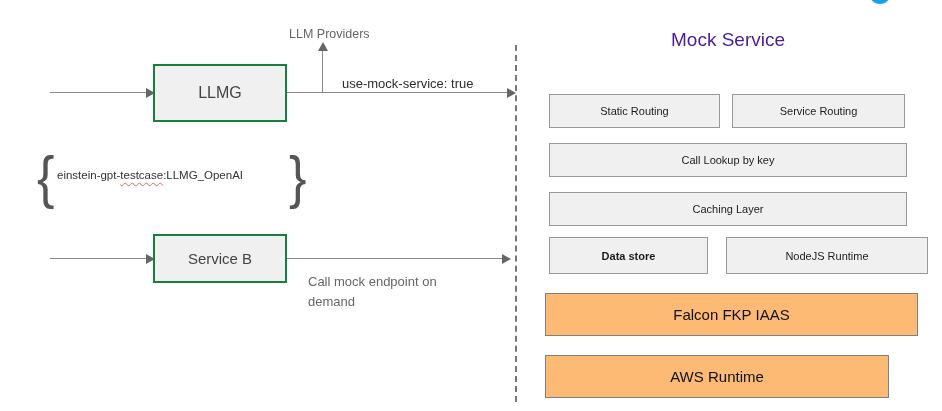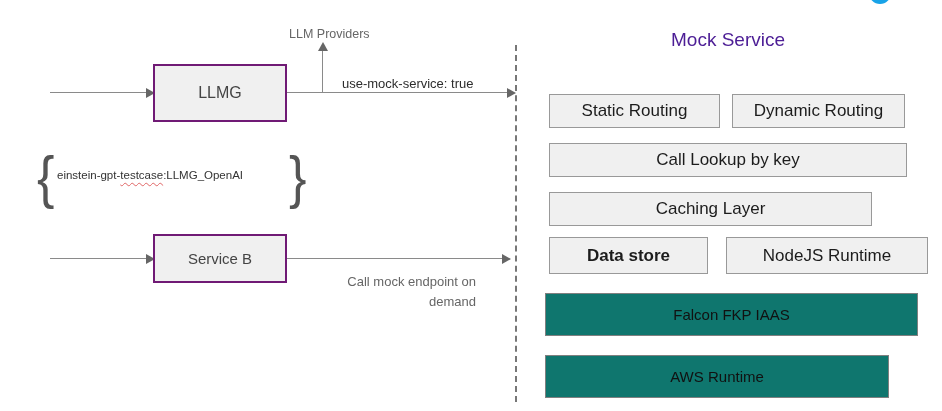--- a/index.html
+++ b/index.html
@@ -4,36 +4,36 @@
 <style>
   html,body{margin:0;padding:0;background:#fff;}
   .canvas{
     position:relative;width:942px;height:411px;background:#ffffff;
     overflow:hidden;font-family:"Liberation Sans", sans-serif;
   }
   
   .box{
     position:absolute;display:flex;align-items:center;justify-content:center;
     background:#f0f0f0;border:1.5px solid #999;box-sizing:border-box;
-    color:#1c1c1c;font-size:17px;
+    color:#1c1c1c;font-size:11px;
   }
-  .box.big-left{border:2px solid #701a75;color:#444;font-size:16px;}
-  .box.blue{background:#0f766e;border:1.5px solid #808080;color:#111;font-size:15px;}
+  .box.big-left{border:2px solid #15803d;color:#444;font-size:16px;}
+  .box.blue{background:#fdba74;border:1.5px solid #808080;color:#111;font-size:15px;}
   
   .hline{position:absolute;height:0;border-top:1.5px solid #8a8a8a;}
   .vline{position:absolute;width:0;border-left:1.5px solid #8a8a8a;}
   .dashedline{position:absolute;width:0;border-left:2px dashed #777;}
   .arr-r{position:absolute;width:0;height:0;
     border-top:5px solid transparent;border-bottom:5px solid transparent;
     border-left:9px solid #666;}
   .arr-u{position:absolute;width:0;height:0;
     border-left:5px solid transparent;border-right:5px solid transparent;
     border-bottom:9px solid #666;}
   
-  .lbl{position:absolute;color:#666;font-size:13px;line-height:20px;text-align:right;}
+  .lbl{position:absolute;color:#666;font-size:13px;line-height:20px;}
   .lbl.dark{color:#2d2d2d;}
   .title{
     position:absolute;left:549px;top:29px;width:358px;text-align:center;
     color:#4c1d95;font-size:19px;
   }
   .brace{
     position:absolute;color:#555;font-size:58px;line-height:60px;
     font-weight:400;transform:scaleX(0.9);
   }
   .mapping{
@@ -102,28 +102,28 @@
 
   <div class="dashedline" style="left:515px;top:45px;height:357px;"></div>
 
   <div class="title">Mock Service</div>
 
   <div class="box" style="left:549px;top:94px;width:171px;height:34px;">
     <span>Static Routing</span>
   </div>
 
   <div class="box" style="left:732px;top:94px;width:173px;height:34px;">
-    <span>Dynamic Routing</span>
+    <span>Service Routing</span>
   </div>
 
   <div class="box" style="left:549px;top:143px;width:358px;height:34px;">
     <span>Call Lookup by key</span>
   </div>
 
-  <div class="box" style="left:549px;top:192px;width:323px;height:34px;">
+  <div class="box" style="left:549px;top:192px;width:358px;height:34px;">
     <span>Caching Layer</span>
   </div>
 
   <div class="box" style="left:549px;top:237px;width:159px;height:37px;font-weight:bold;">
     <span>Data store</span>
   </div>
 
   <div class="box" style="left:726px;top:237px;width:202px;height:37px;">
     <span>NodeJS Runtime</span>
   </div>

